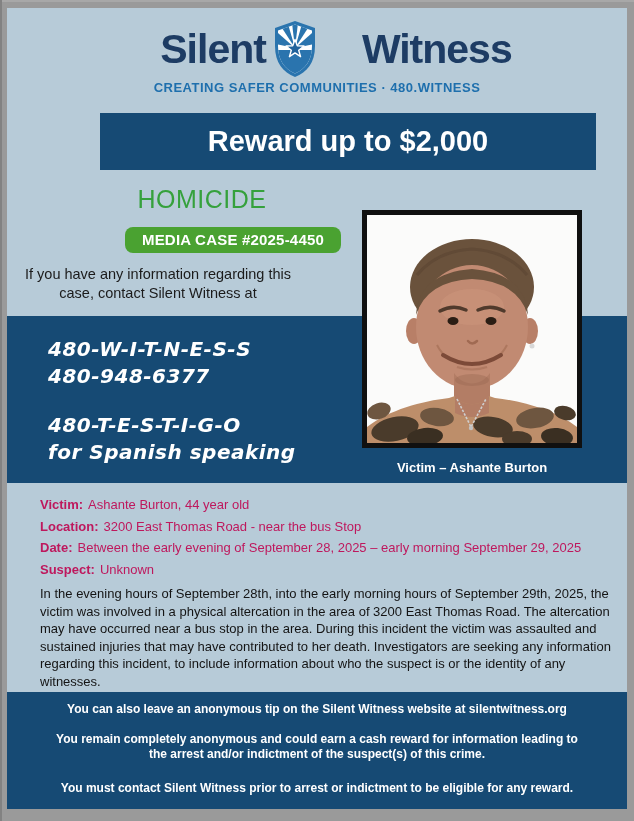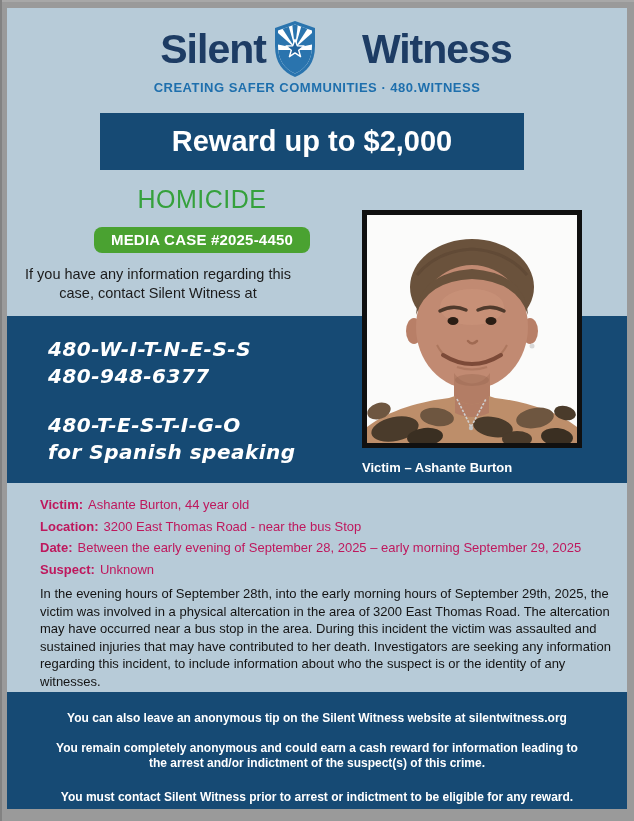--- a/index.html
+++ b/index.html
@@ -13,28 +13,28 @@
   .logo-row{position:absolute;top:12px;left:0;width:620px;display:flex;
             align-items:center;justify-content:center;gap:7px;}
   .logo-word{font-size:41px;font-weight:bold;color:var(--logo_navy,#1d3c64);
              letter-spacing:-1px;line-height:1;margin-left:38px;}
   .shield{width:44px;height:58px;display:inline-block;}
   .tagline{position:absolute;top:72px;left:0;width:620px;text-align:center;
            font-size:13px;font-weight:bold;color:var(--tagline_blue,#1e6fad);
            letter-spacing:.5px;}
 
   
-  .reward-banner{position:absolute;left:93px;top:105px;width:424px;height:57px;
+  .reward-banner{position:absolute;left:93px;top:105px;width:496px;height:57px;
            background:var(--navy,#164a74);color:#fff;font-size:29px;font-weight:bold;
            display:flex;align-items:center;justify-content:center;}
 
   
   .crime-type{position:absolute;left:0;top:177px;width:390px;text-align:center;
            font-size:25px;color:var(--green,#35a13c);letter-spacing:.5px;}
-  .badge-row{position:absolute;left:0;top:219px;width:390px;text-align:center;}
+  .badge-row{position:absolute;left:0;top:219px;width:390px;text-align:center;padding-left:31px;}
   .case-badge{display:inline-block;background:var(--badge_green,#4aa231);color:#fff;
            font-weight:bold;font-size:15px;padding:4px 17px 5px;border-radius:8px;
            letter-spacing:.2px;}
   .contact-intro{position:absolute;left:15px;top:257px;width:390px;display:flex;
            justify-content:flex-start;}
   .contact-intro span{max-width:272px;text-align:center;font-size:14.5px;
            line-height:19px;color:#1b1b1b;}
 
   
   .hotline-band{position:absolute;left:0;top:308px;width:620px;height:167px;
@@ -42,34 +42,34 @@
   .phones{position:absolute;left:41px;margin:0;color:#fff;font-weight:bold;
            font-family:"DejaVu Sans","Liberation Sans",sans-serif;
            font-size:20px;line-height:27px;letter-spacing:.5px;}
   .phones.p1{top:20px;}
   .phones.p2{top:96px;}
 
   
   .photo-frame{position:absolute;left:355px;top:202px;width:210px;height:228px;
            background:#fff;border:5px solid #101010;}
   .photo-frame svg{display:block;}
-  .photo-caption{position:absolute;left:355px;top:452px;width:220px;
+  .photo-caption{position:absolute;left:355px;top:452px;width:220px;text-align:center;
            color:#fff;font-weight:bold;font-size:13px;}
 
   
   .details{position:absolute;left:33px;top:486px;width:578px;font-size:13px;
            line-height:21.5px;color:#be185d;}
   .detail-label{font-weight:bold;margin-right:5px;}
   .narrative{position:absolute;left:33px;top:577px;width:578px;font-size:13px;
            line-height:17.5px;color:#141414;margin:0;}
 
   
   .flyer-footer{position:absolute;left:0;top:684px;width:620px;height:117px;
            background:var(--navy,#164a74);color:#fff;text-align:center;
-           box-sizing:border-box;padding-top:19px;font-weight:bold;font-size:12px;}
+           box-sizing:border-box;padding-top:10px;font-weight:bold;font-size:12px;}
   .flyer-footer p{margin:0 auto 14px;line-height:15.5px;}
   .flyer-footer p.wrap2{max-width:535px;margin-bottom:18px;}
 </style>
 </head>
 <body>
 
 <div class="page">
   <div class="flyer">
 
     <div class="logo-row">

